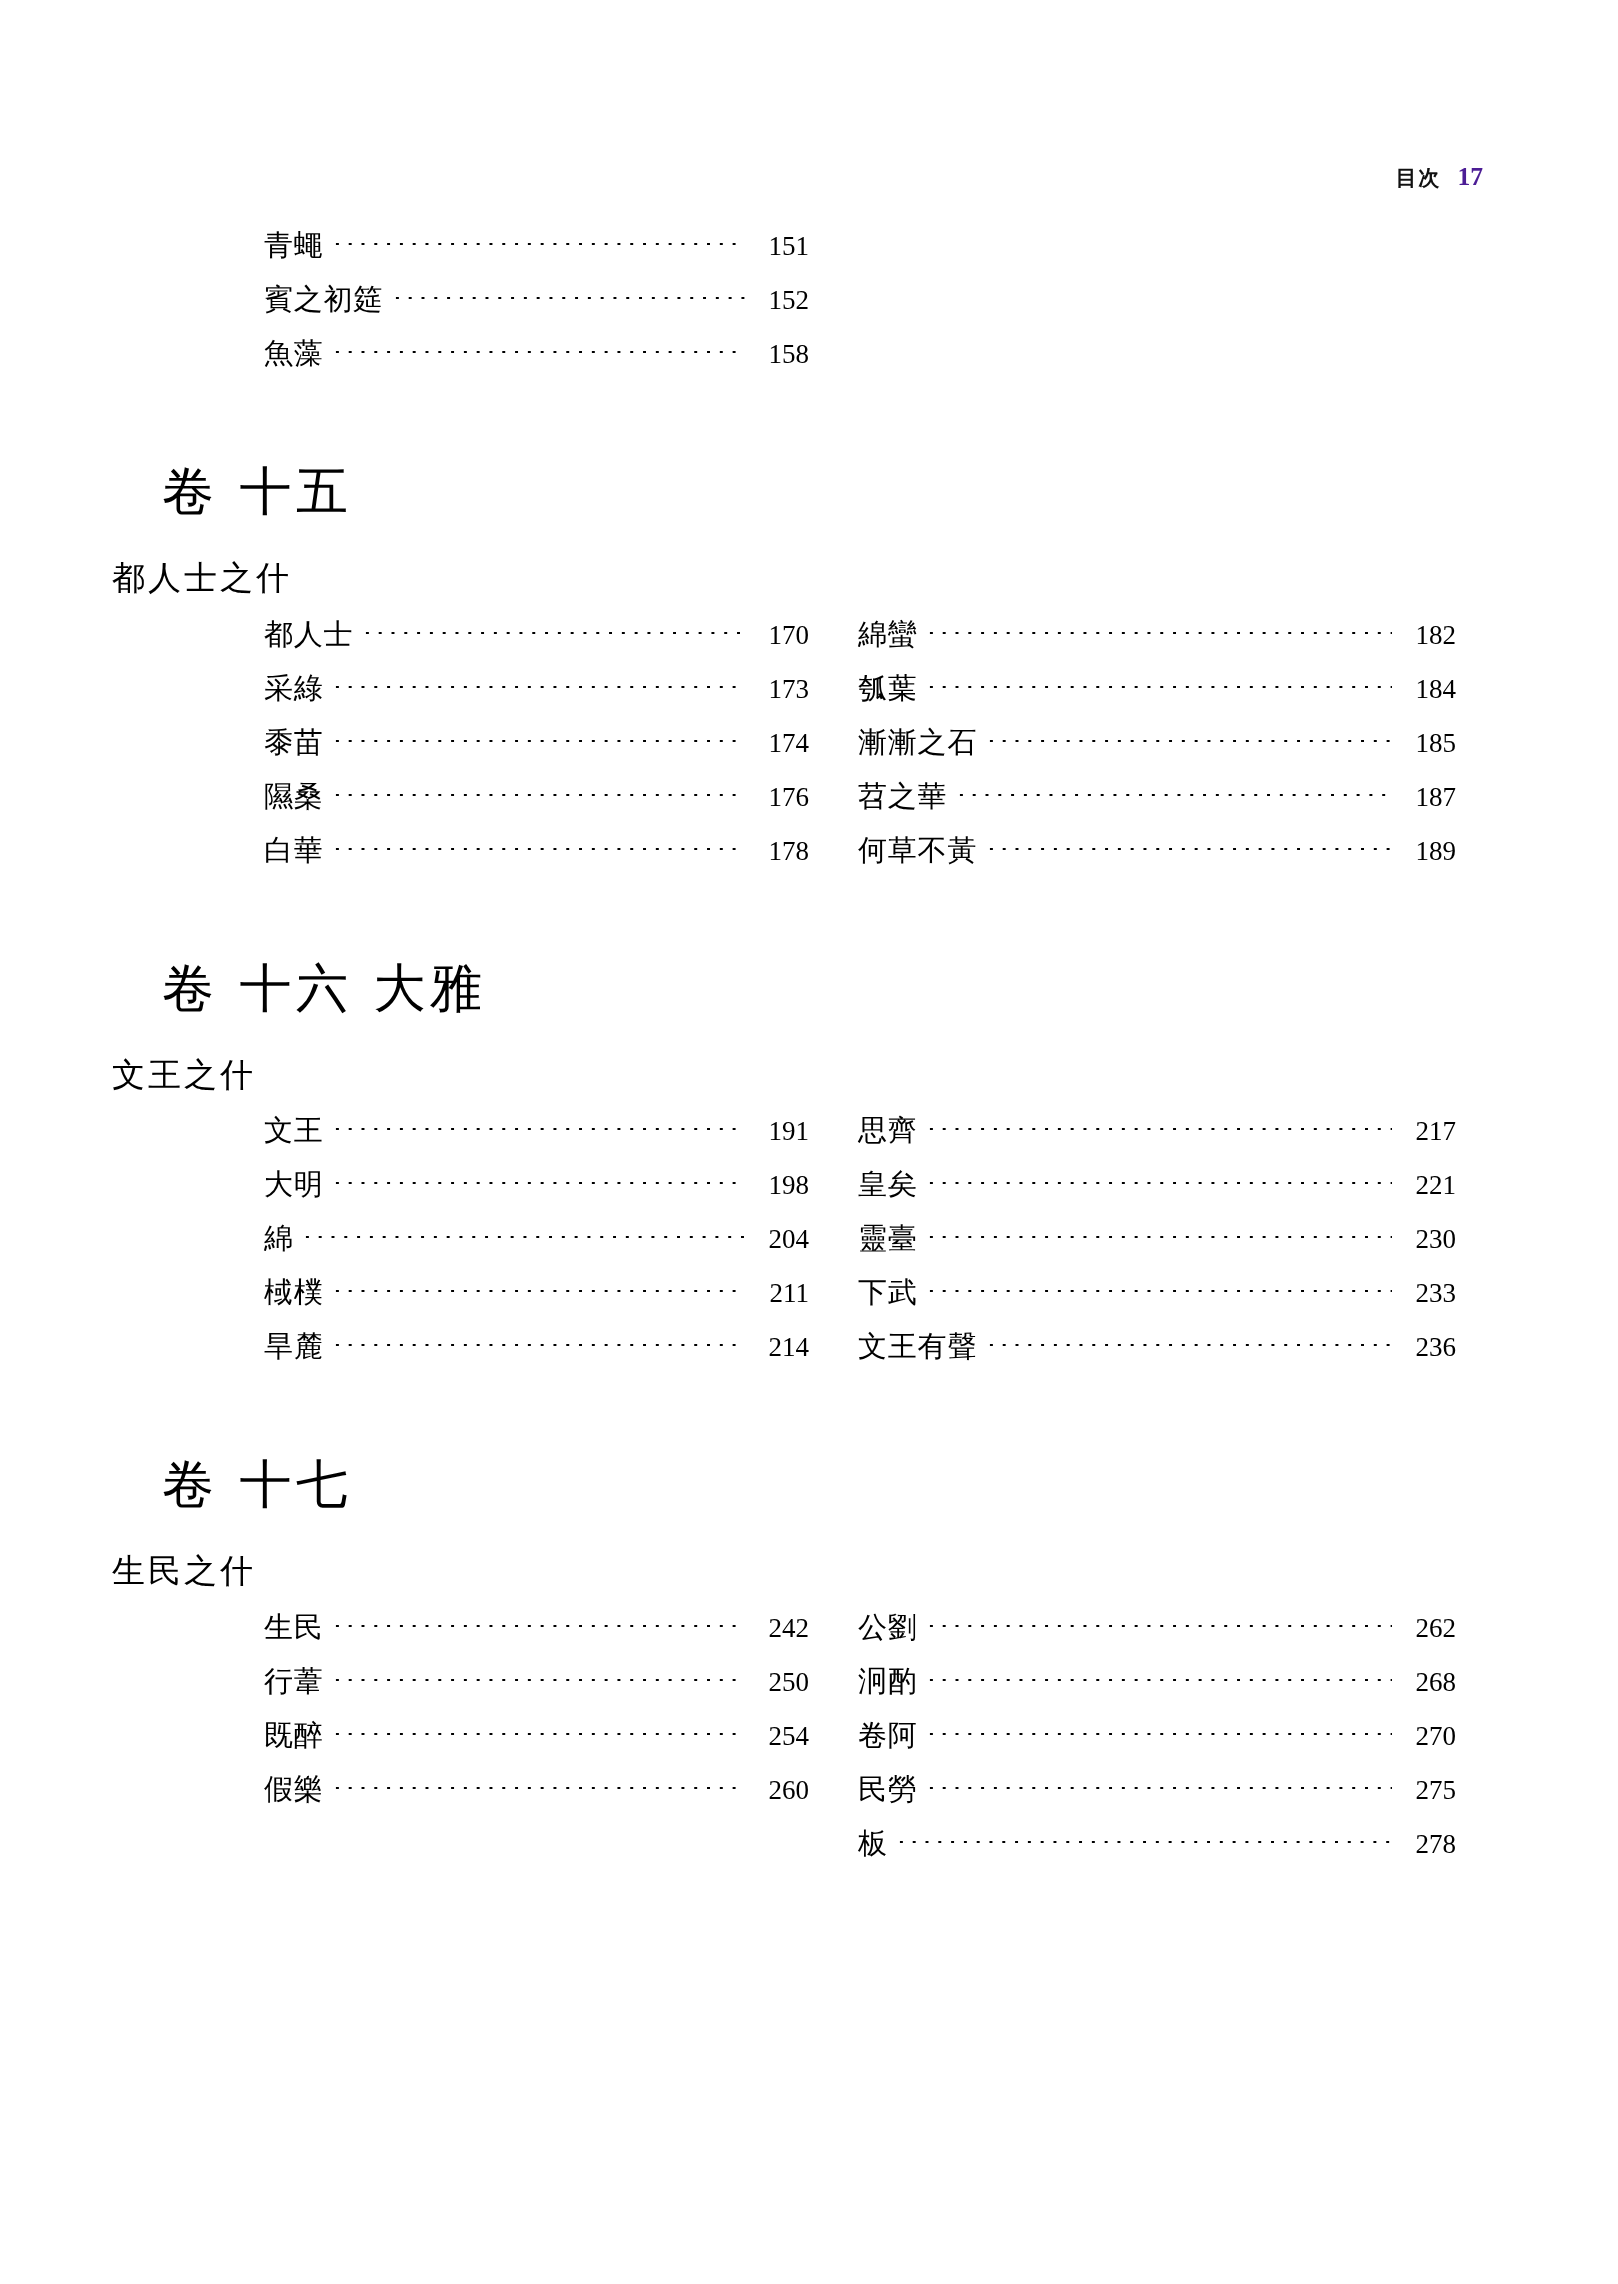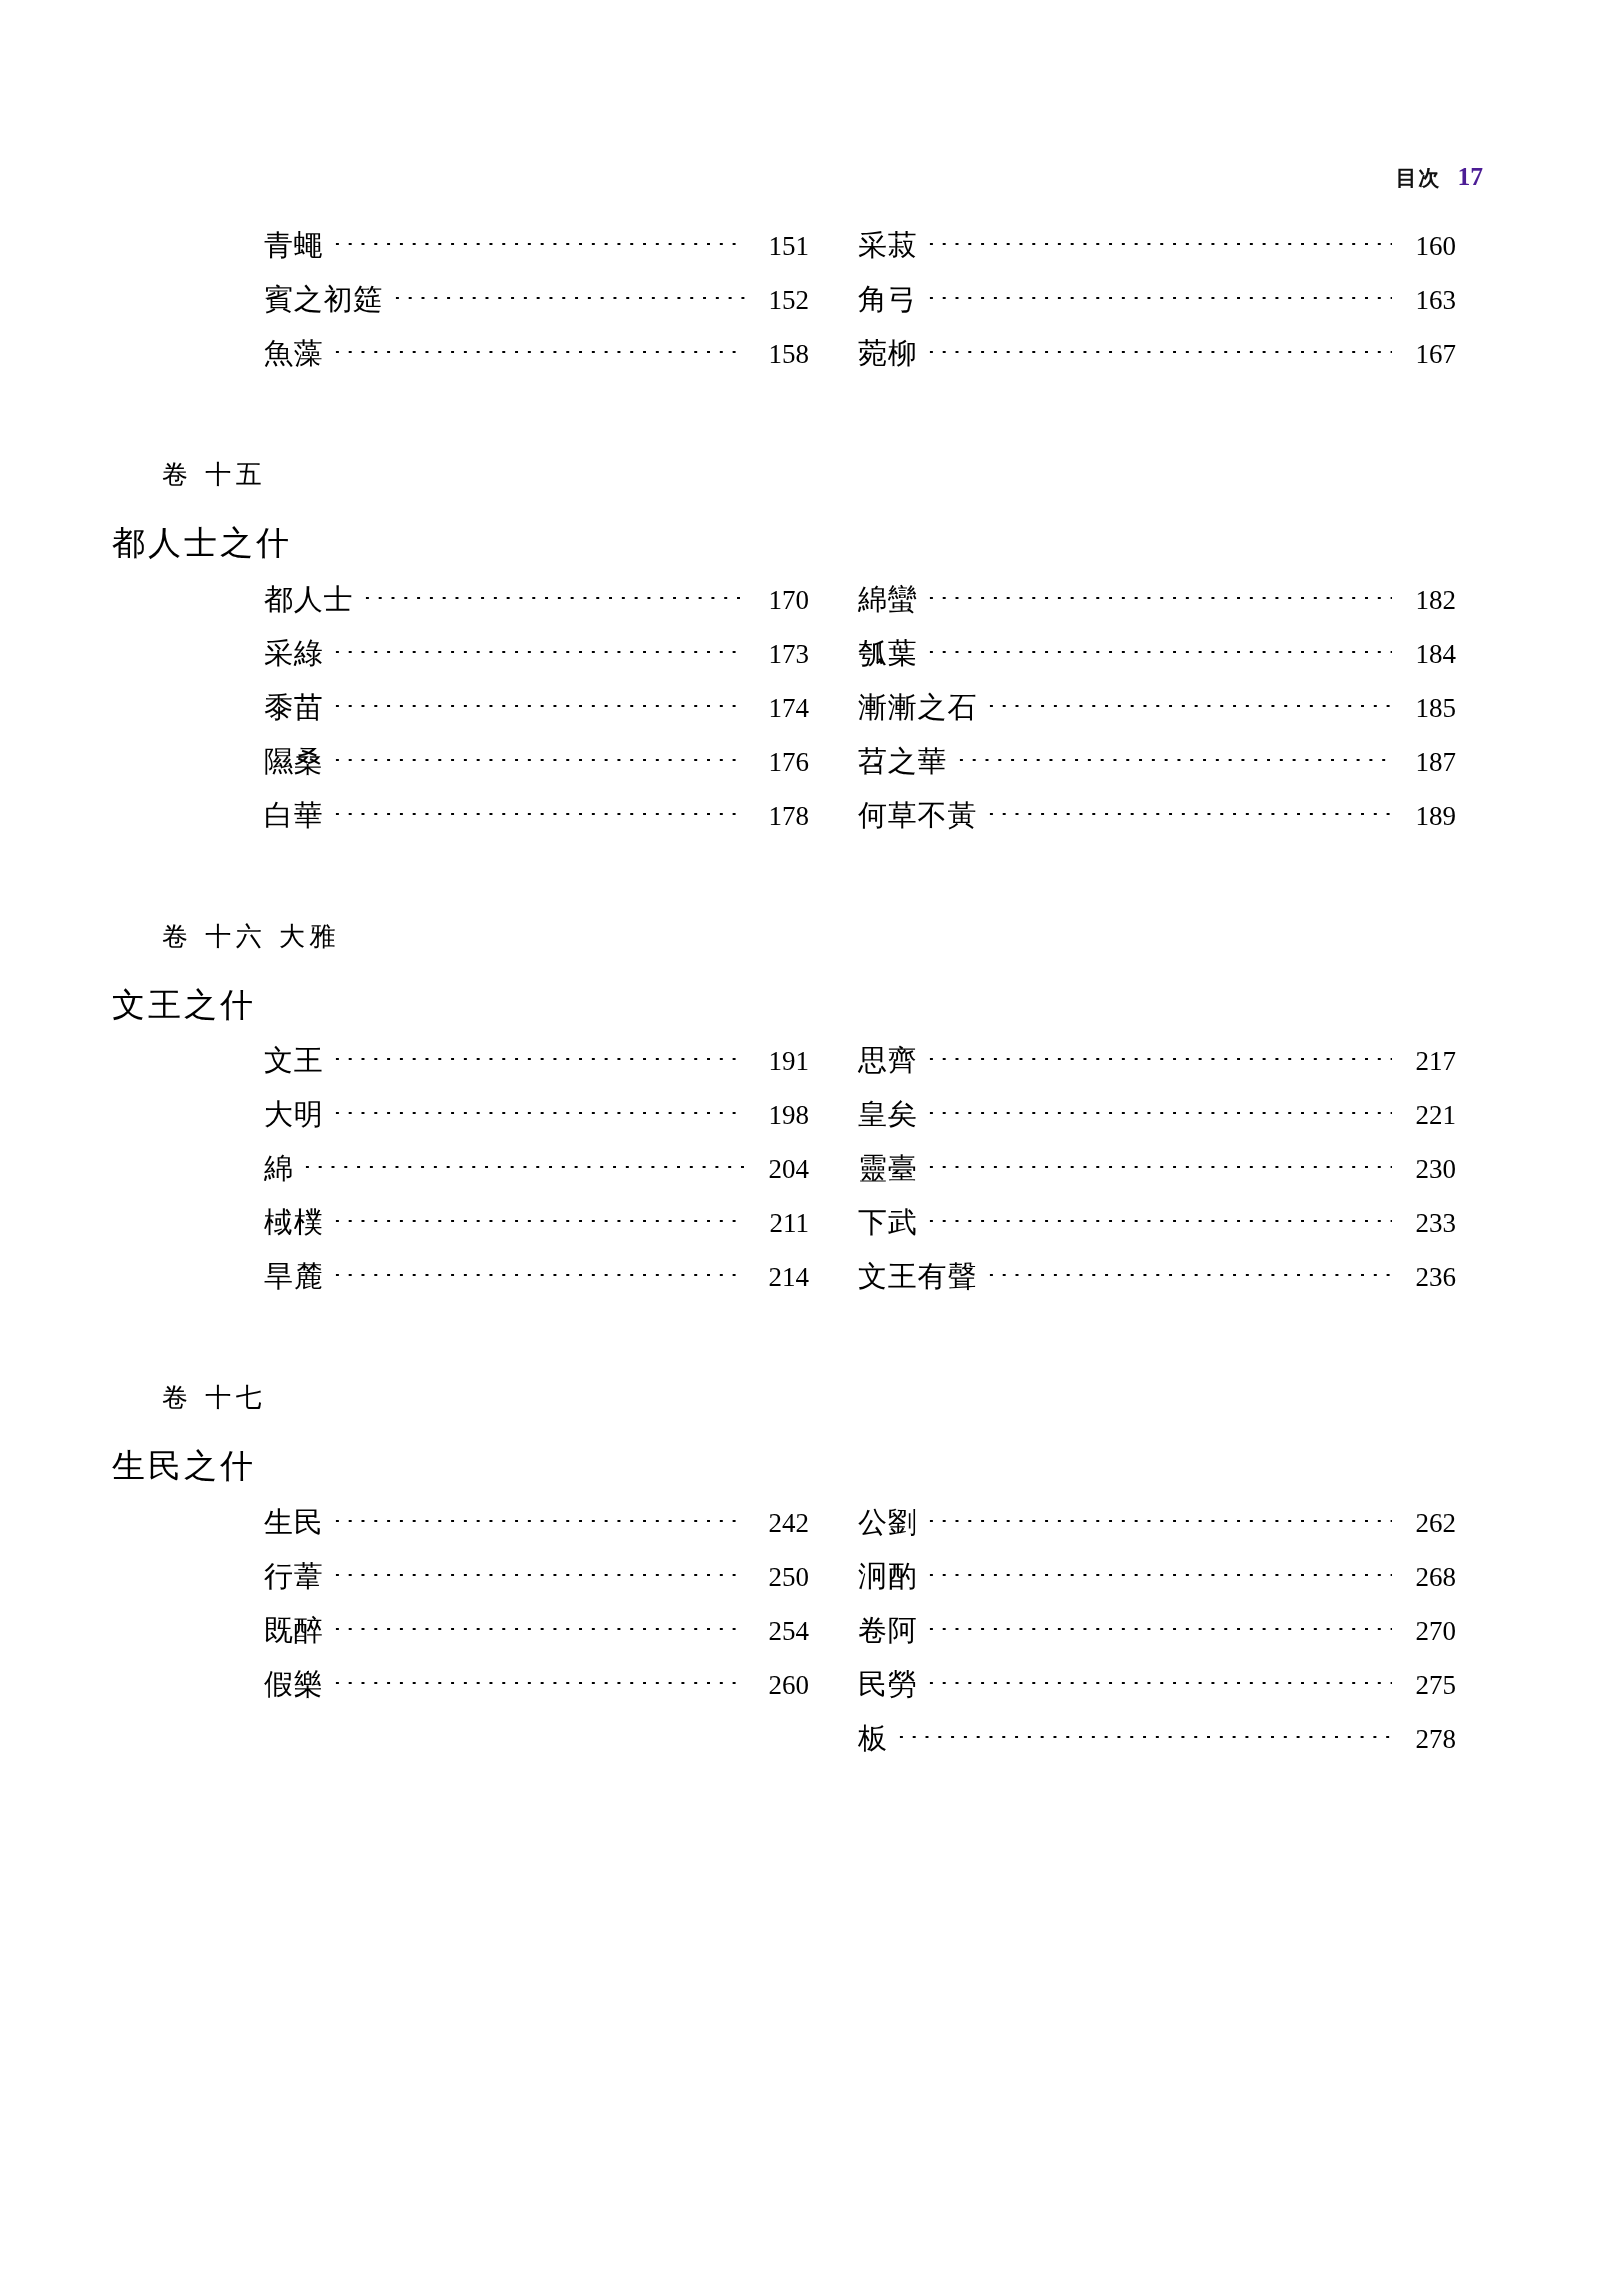--- a/index.html
+++ b/index.html
@@ -99,21 +99,21 @@
     font-size: 27px;
     font-family: "Liberation Serif", serif;
     color: #000;
     flex: 0 0 auto;
     min-width: 57px;
     text-align: right;
   }
 
   
   .volume-heading {
-    font-size: 26px;
+    font-size: 52px;
     letter-spacing: 4.5px;
     margin-left: 162px;
     color: #000;
   }
   .group-heading {
     font-size: 33px;
     letter-spacing: 3px;
     margin-left: 112px;
     color: #000;
   }
@@ -141,37 +141,20 @@
           </div>
           <div class="entry">
             <span class="entry-title">賓之初筵</span>
             <span class="leader"></span>
             <span class="entry-page">152</span>
           </div>
           <div class="entry">
             <span class="entry-title">魚藻</span>
             <span class="leader"></span>
             <span class="entry-page">158</span>
-          </div>
-        </div>
-        <div class="col right">
-          <div class="entry">
-            <span class="entry-title">采菽</span>
-            <span class="leader"></span>
-            <span class="entry-page">160</span>
-          </div>
-          <div class="entry">
-            <span class="entry-title">角弓</span>
-            <span class="leader"></span>
-            <span class="entry-page">163</span>
-          </div>
-          <div class="entry">
-            <span class="entry-title">菀柳</span>
-            <span class="leader"></span>
-            <span class="entry-page">167</span>
           </div>
         </div>
       </div>
       <div class="gap-vol"></div>
       <div class="volume-heading">卷 十五</div>
       <div class="gap-after-vol"></div>
       <div class="group-heading">都人士之什</div>
       <div class="gap-after-group"></div>
       <div class="entry-block">
         <div class="col left">

